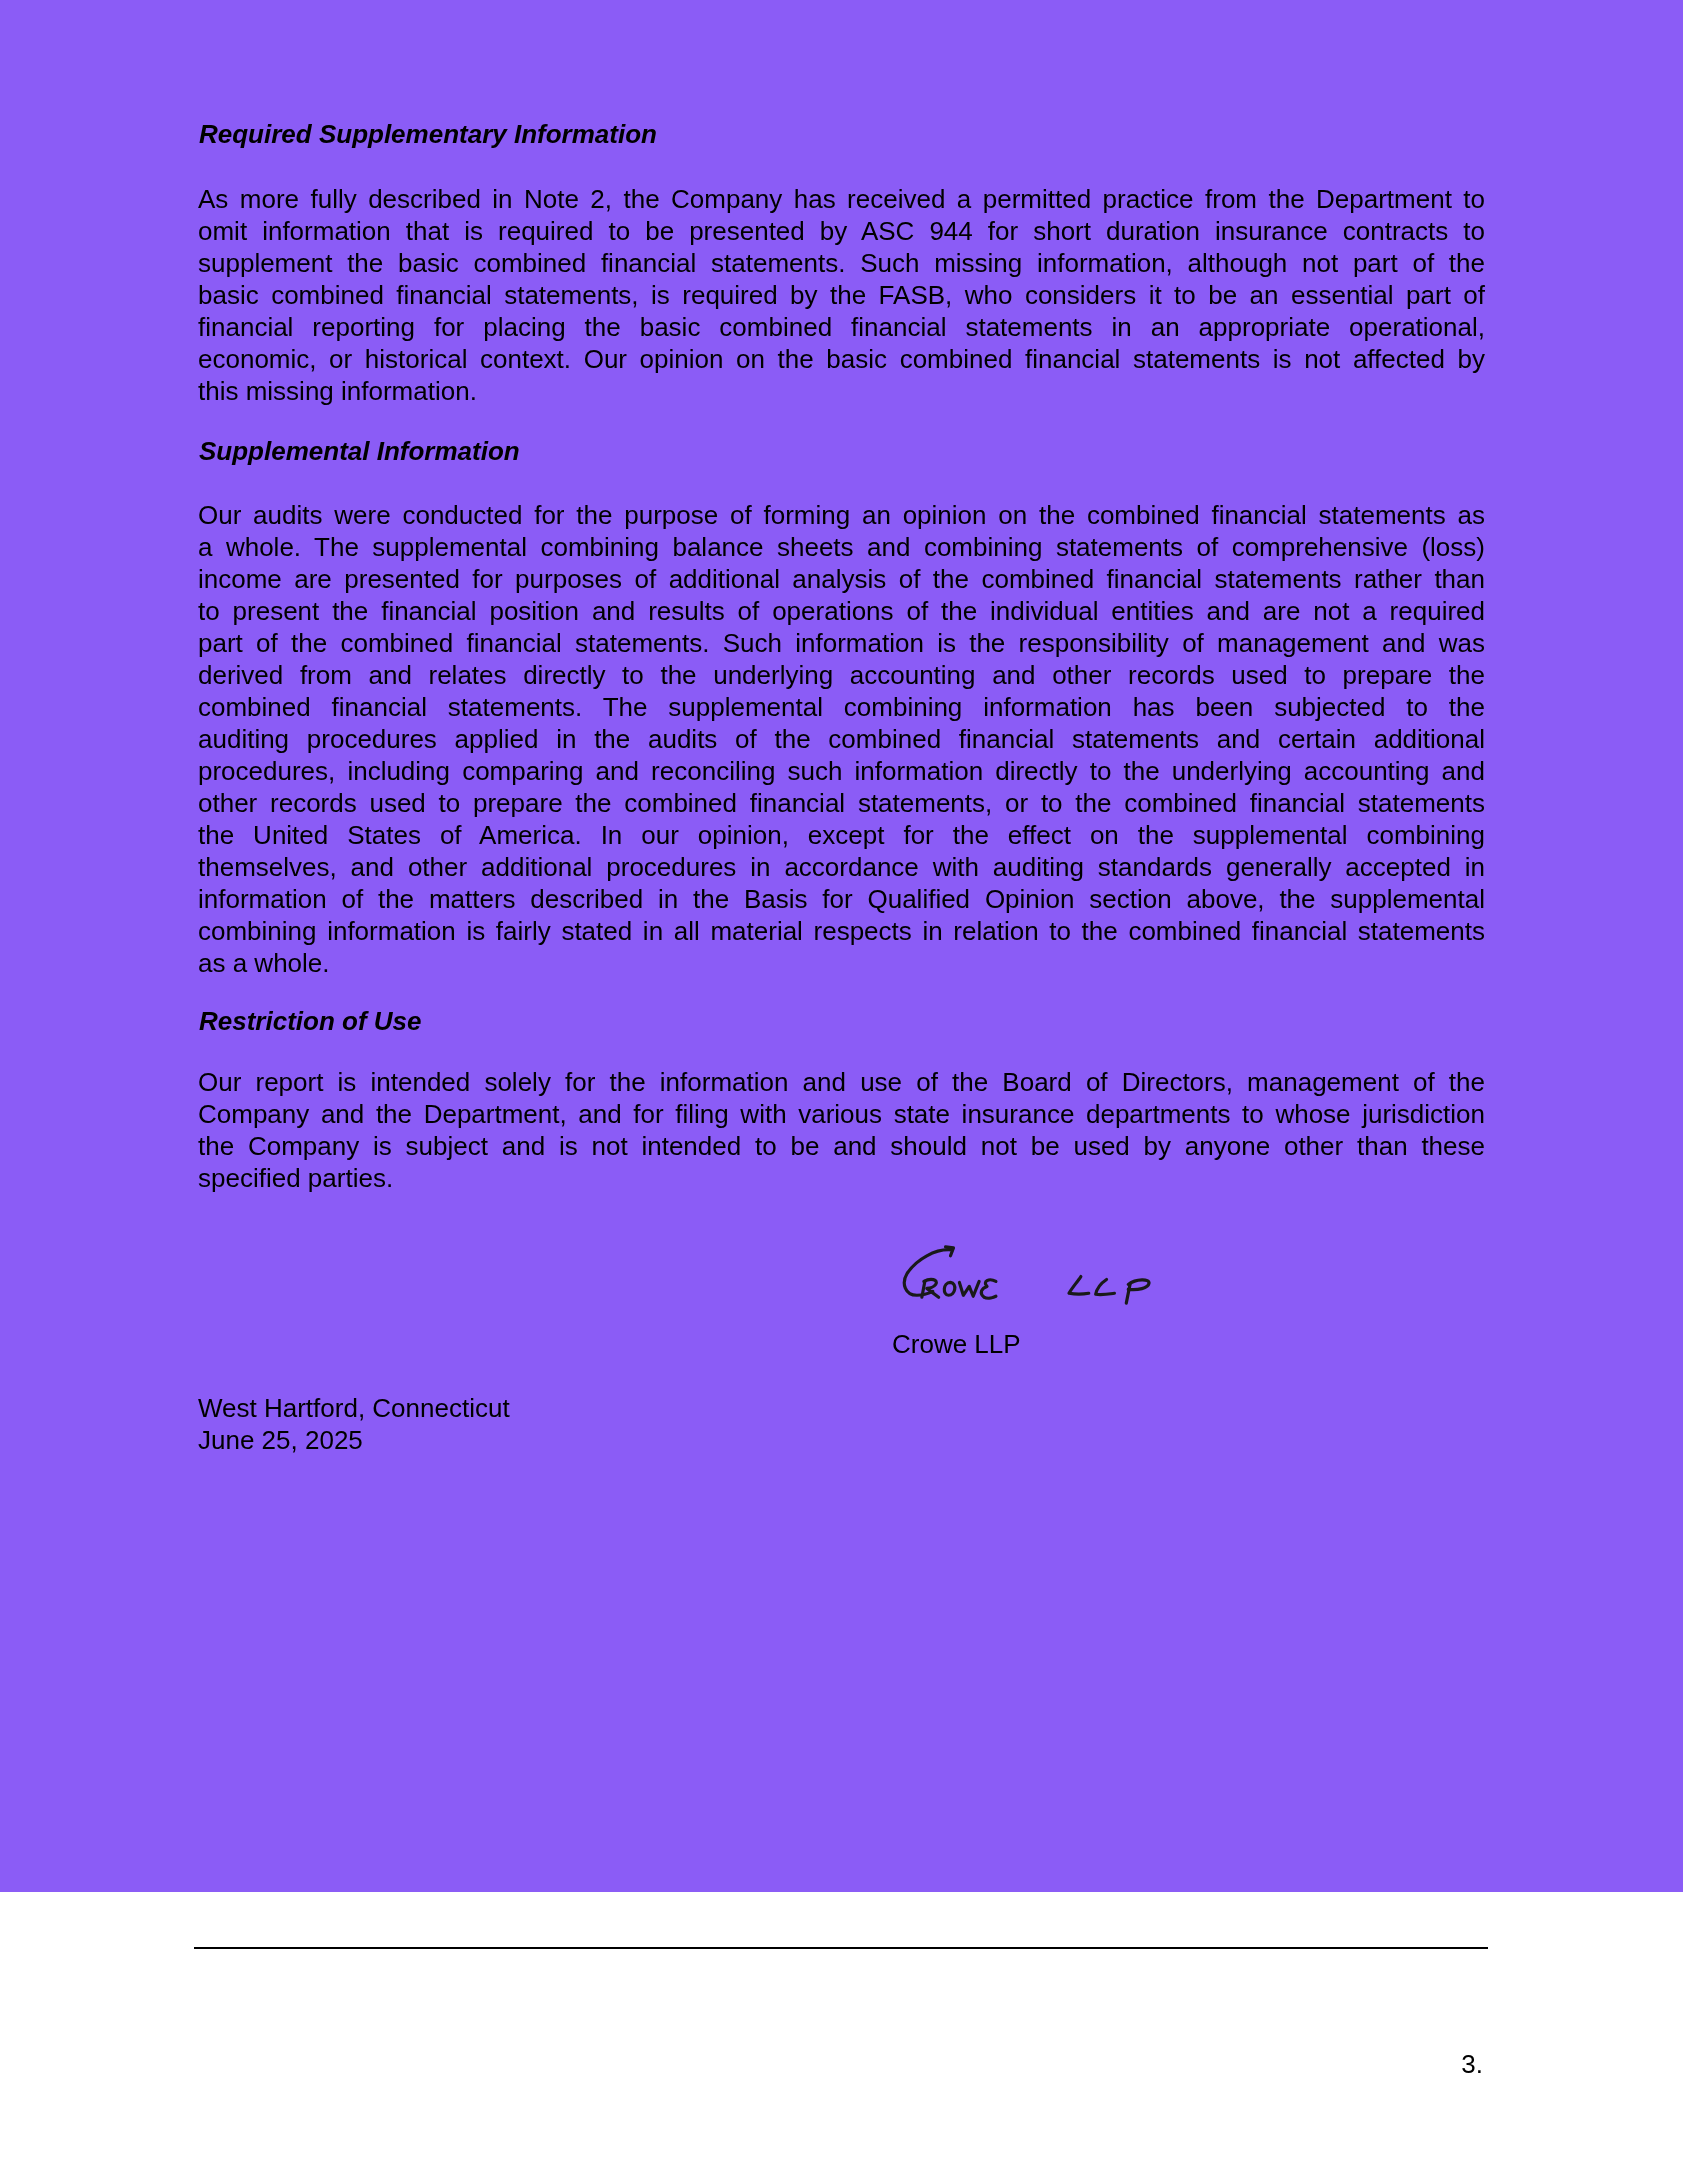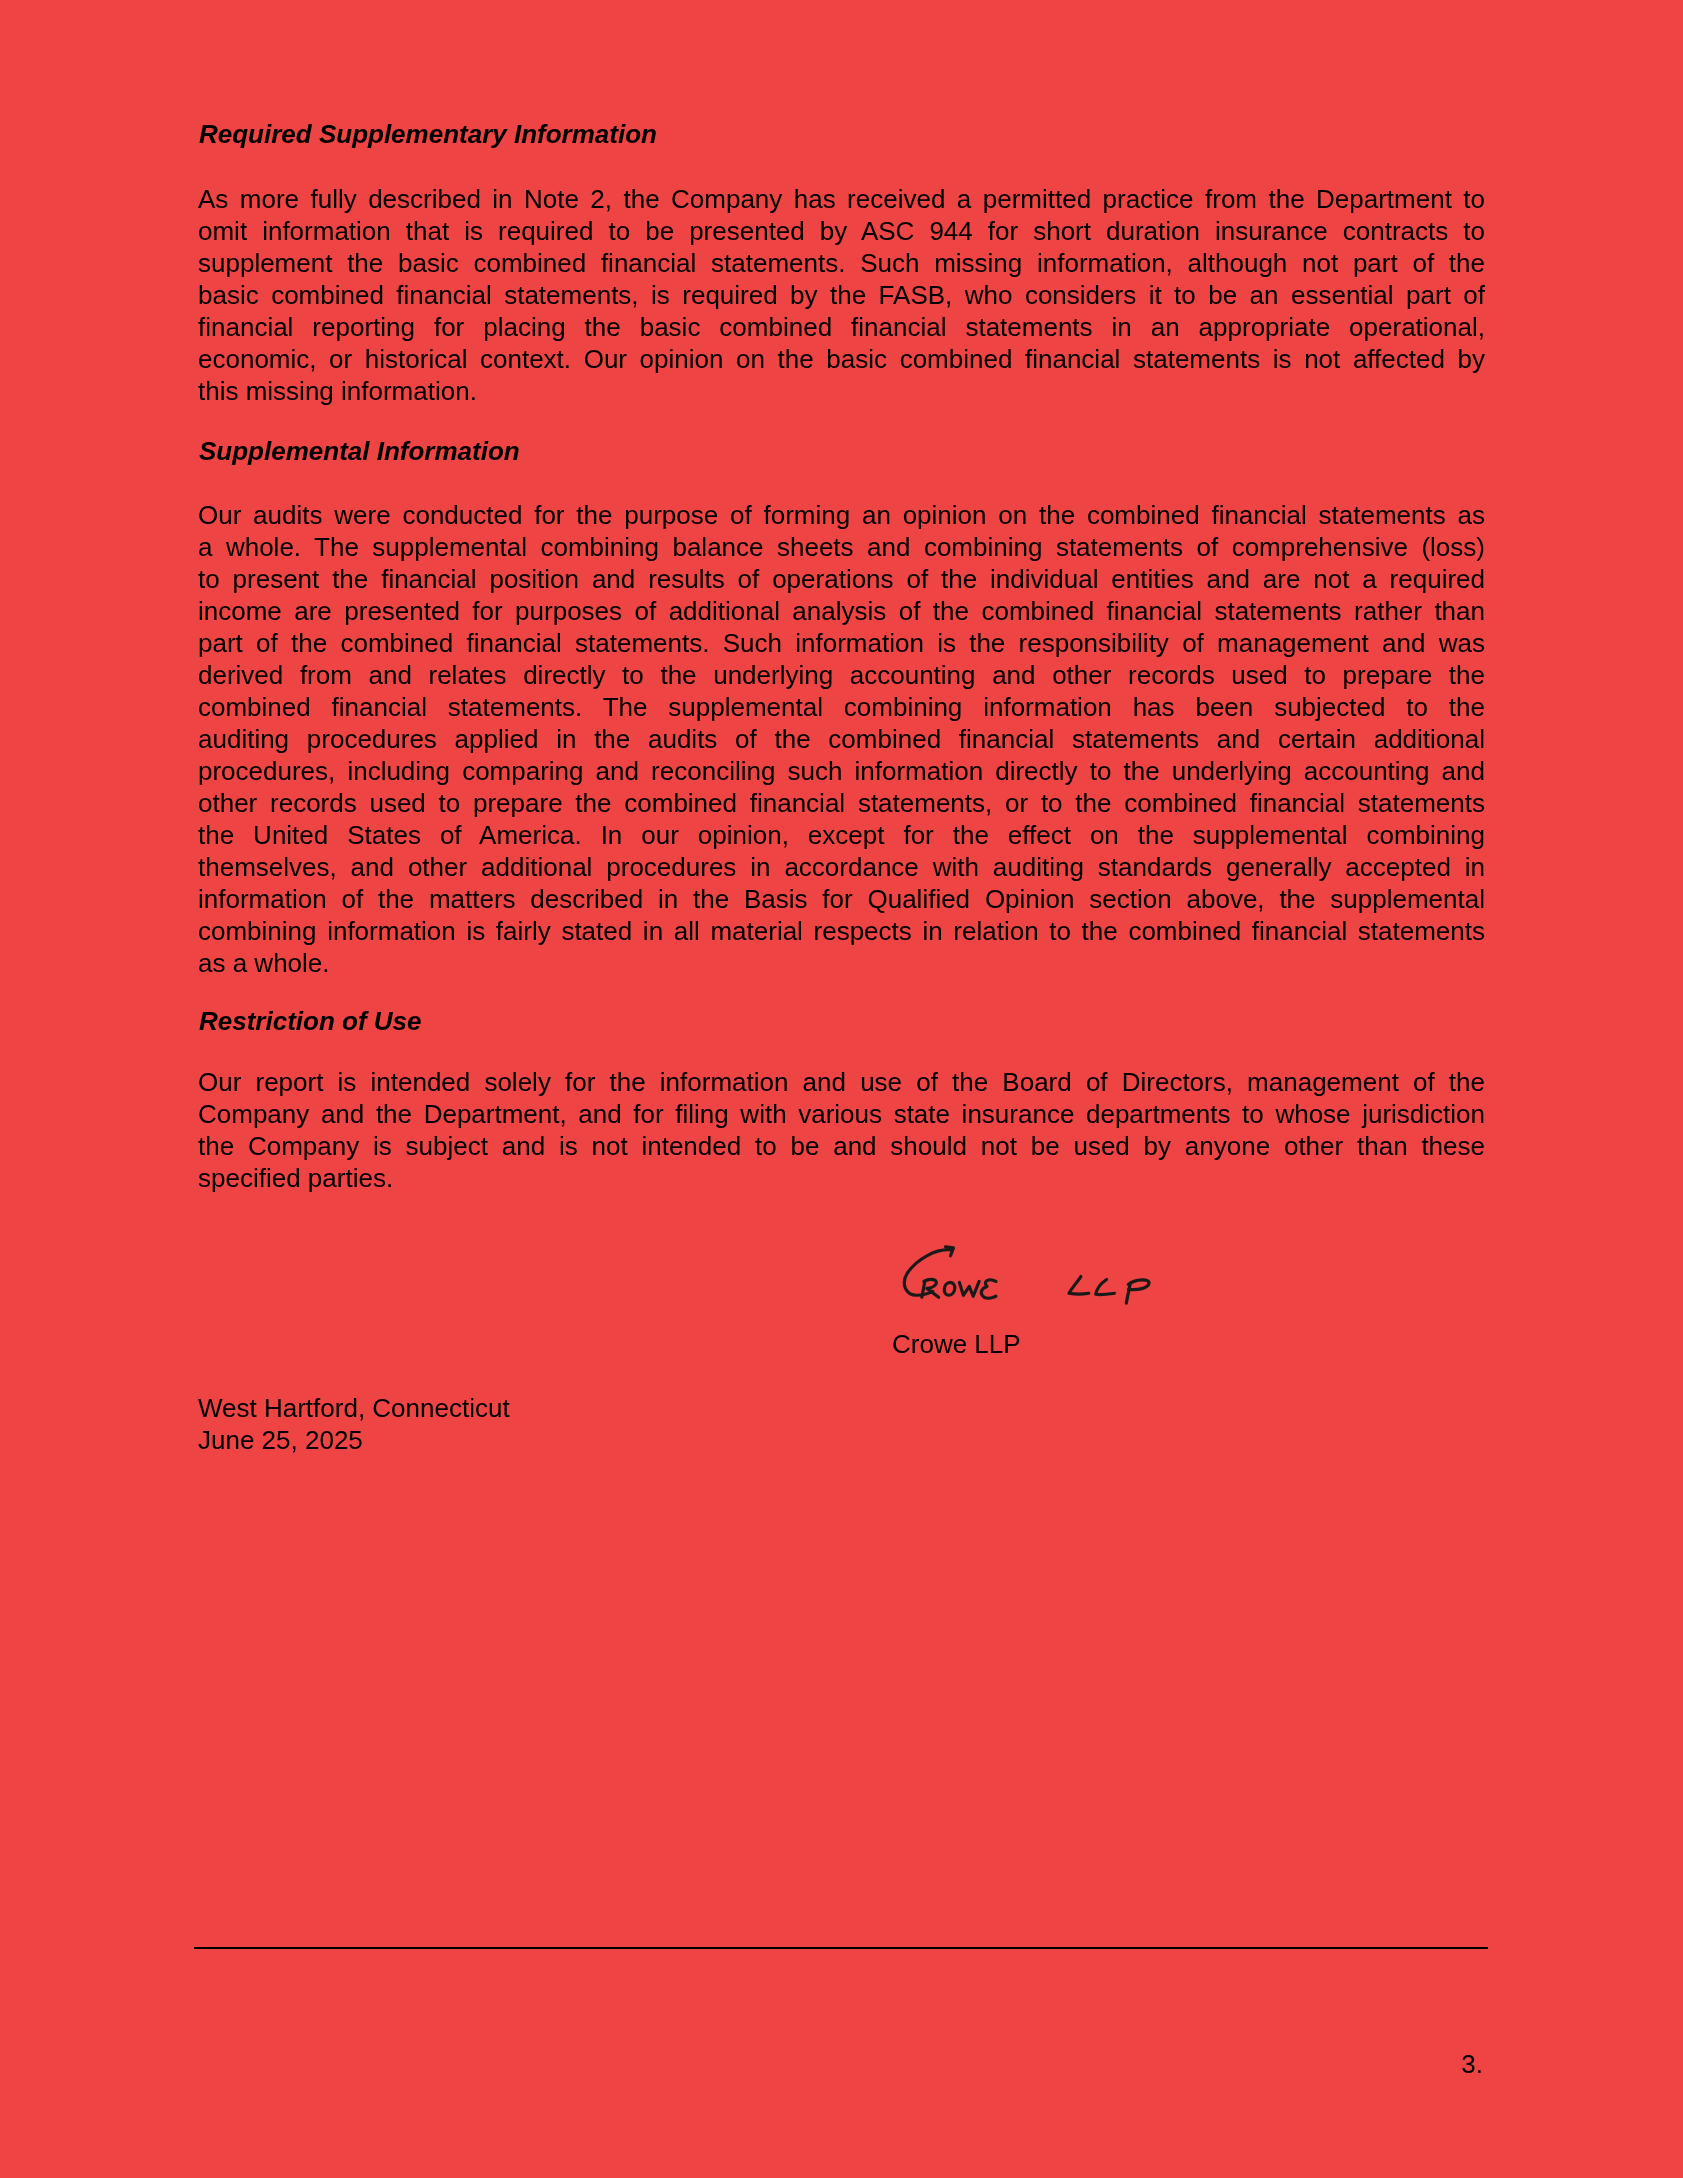--- a/index.html
+++ b/index.html
@@ -1,18 +1,18 @@
 <!DOCTYPE html>
 <html><head>
 <meta charset="utf-8">
 <style>
   html, body { margin: 0; padding: 0; background: #ffffff; }
   body { width: 1683px; height: 2178px; position: relative; overflow: hidden;
          font-family: "Liberation Sans", "DejaVu Sans", sans-serif; color: #000; }
-  .page { position: absolute; left: 0; top: 0; width: 1683px; height: 2178px; background: #ef4444; }
+  .page { position: absolute; left: 0; top: 0; width: 1683px; height: 1892px; background: #8b5cf6; }
   .block { position: absolute; left: 198px; width: 1287px; }
   .heading { position: absolute; left: 199px; font-size: 26px; font-weight: bold; font-style: italic;
              line-height: 32px; white-space: nowrap; }
   .line { display: block; height: 32px; line-height: 32px; font-size: 26px; white-space: nowrap;
           text-align: justify; text-align-last: justify; }
   .line.last { text-align: right; text-align-last: left; }
   .plain { position: absolute; font-size: 26px; line-height: 32px; white-space: nowrap; text-align: center; }
   .rule { position: absolute; left: 194px; top: 1947px; width: 1294px; height: 2px; background: #000; }
   .pagenum { position: absolute; right: 200px; font-size: 26px; line-height: 32px; }
   .signature { position: absolute; left: 891px; top: 1238px; width: 277px; height: 79px; }
@@ -31,22 +31,22 @@
     <span class="line">basic combined financial statements, is required by the FASB, who considers it to be an essential part of</span>
     <span class="line">financial reporting for placing the basic combined financial statements in an appropriate operational,</span>
     <span class="line">economic, or historical context. Our opinion on the basic combined financial statements is not affected by</span>
     <span class="line last">this missing information.</span>
   </div>
 
   <div class="heading" style="top:435px">Supplemental Information</div>
   <div class="block" style="top:499px">
     <span class="line">Our audits were conducted for the purpose of forming an opinion on the combined financial statements as</span>
     <span class="line">a whole.  The supplemental combining balance sheets and combining statements of comprehensive (loss)</span>
+    <span class="line">income are presented for purposes of additional analysis of the combined financial statements rather than</span>
     <span class="line">to present the financial position and results of operations of the individual entities and are not a required</span>
-    <span class="line">income are presented for purposes of additional analysis of the combined financial statements rather than</span>
     <span class="line">part of the combined financial statements.  Such information is the responsibility of management and was</span>
     <span class="line">derived from and relates directly to the underlying accounting and other records used to prepare the</span>
     <span class="line">combined financial statements.  The supplemental combining information has been subjected to the</span>
     <span class="line">auditing procedures applied in the audits of the combined financial statements and certain additional</span>
     <span class="line">procedures, including comparing and reconciling such information directly to the underlying accounting and</span>
     <span class="line">other records used to prepare the combined financial statements, or to the combined financial statements</span>
     <span class="line">the United States of America.  In our opinion, except for the effect on the supplemental combining</span>
     <span class="line">themselves, and other additional procedures in accordance with auditing standards generally accepted in</span>
     <span class="line">information of the matters described in the Basis for Qualified Opinion section above, the supplemental</span>
     <span class="line">combining information is fairly stated in all material respects in relation to the combined financial statements</span>

